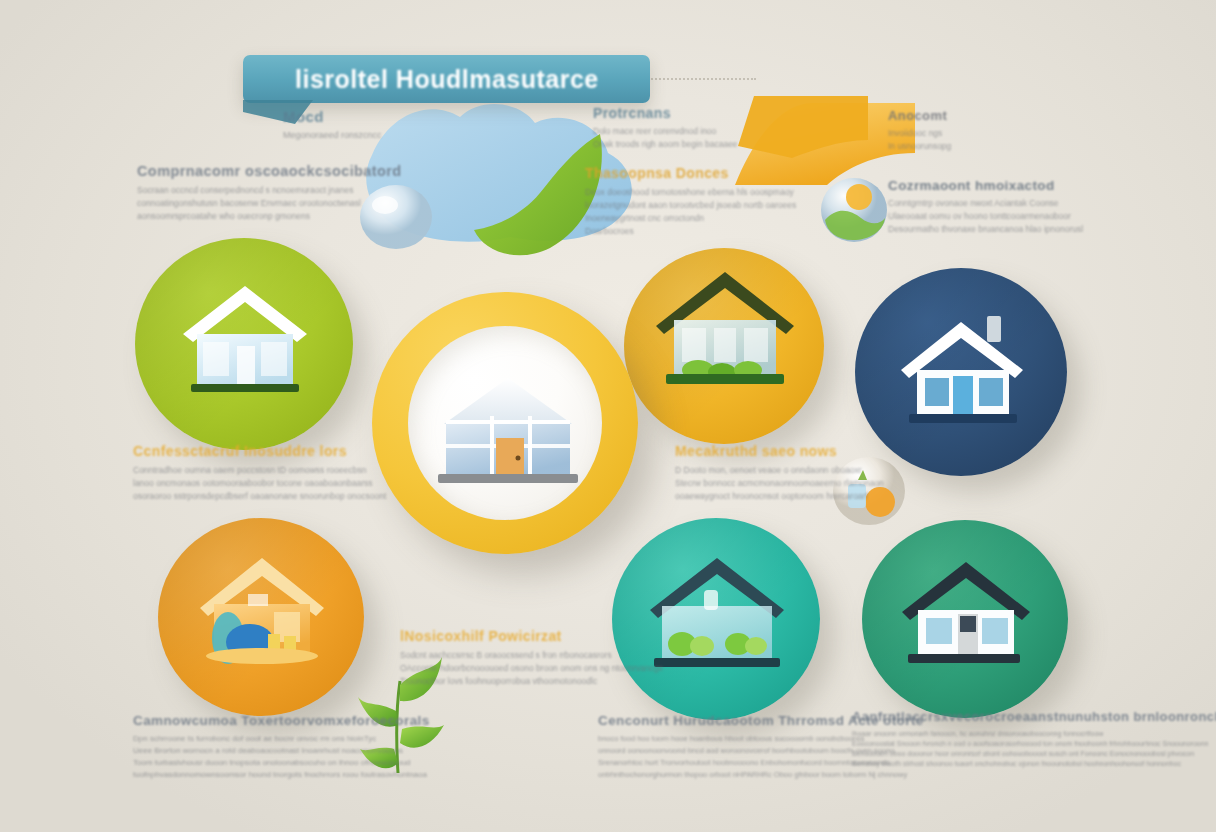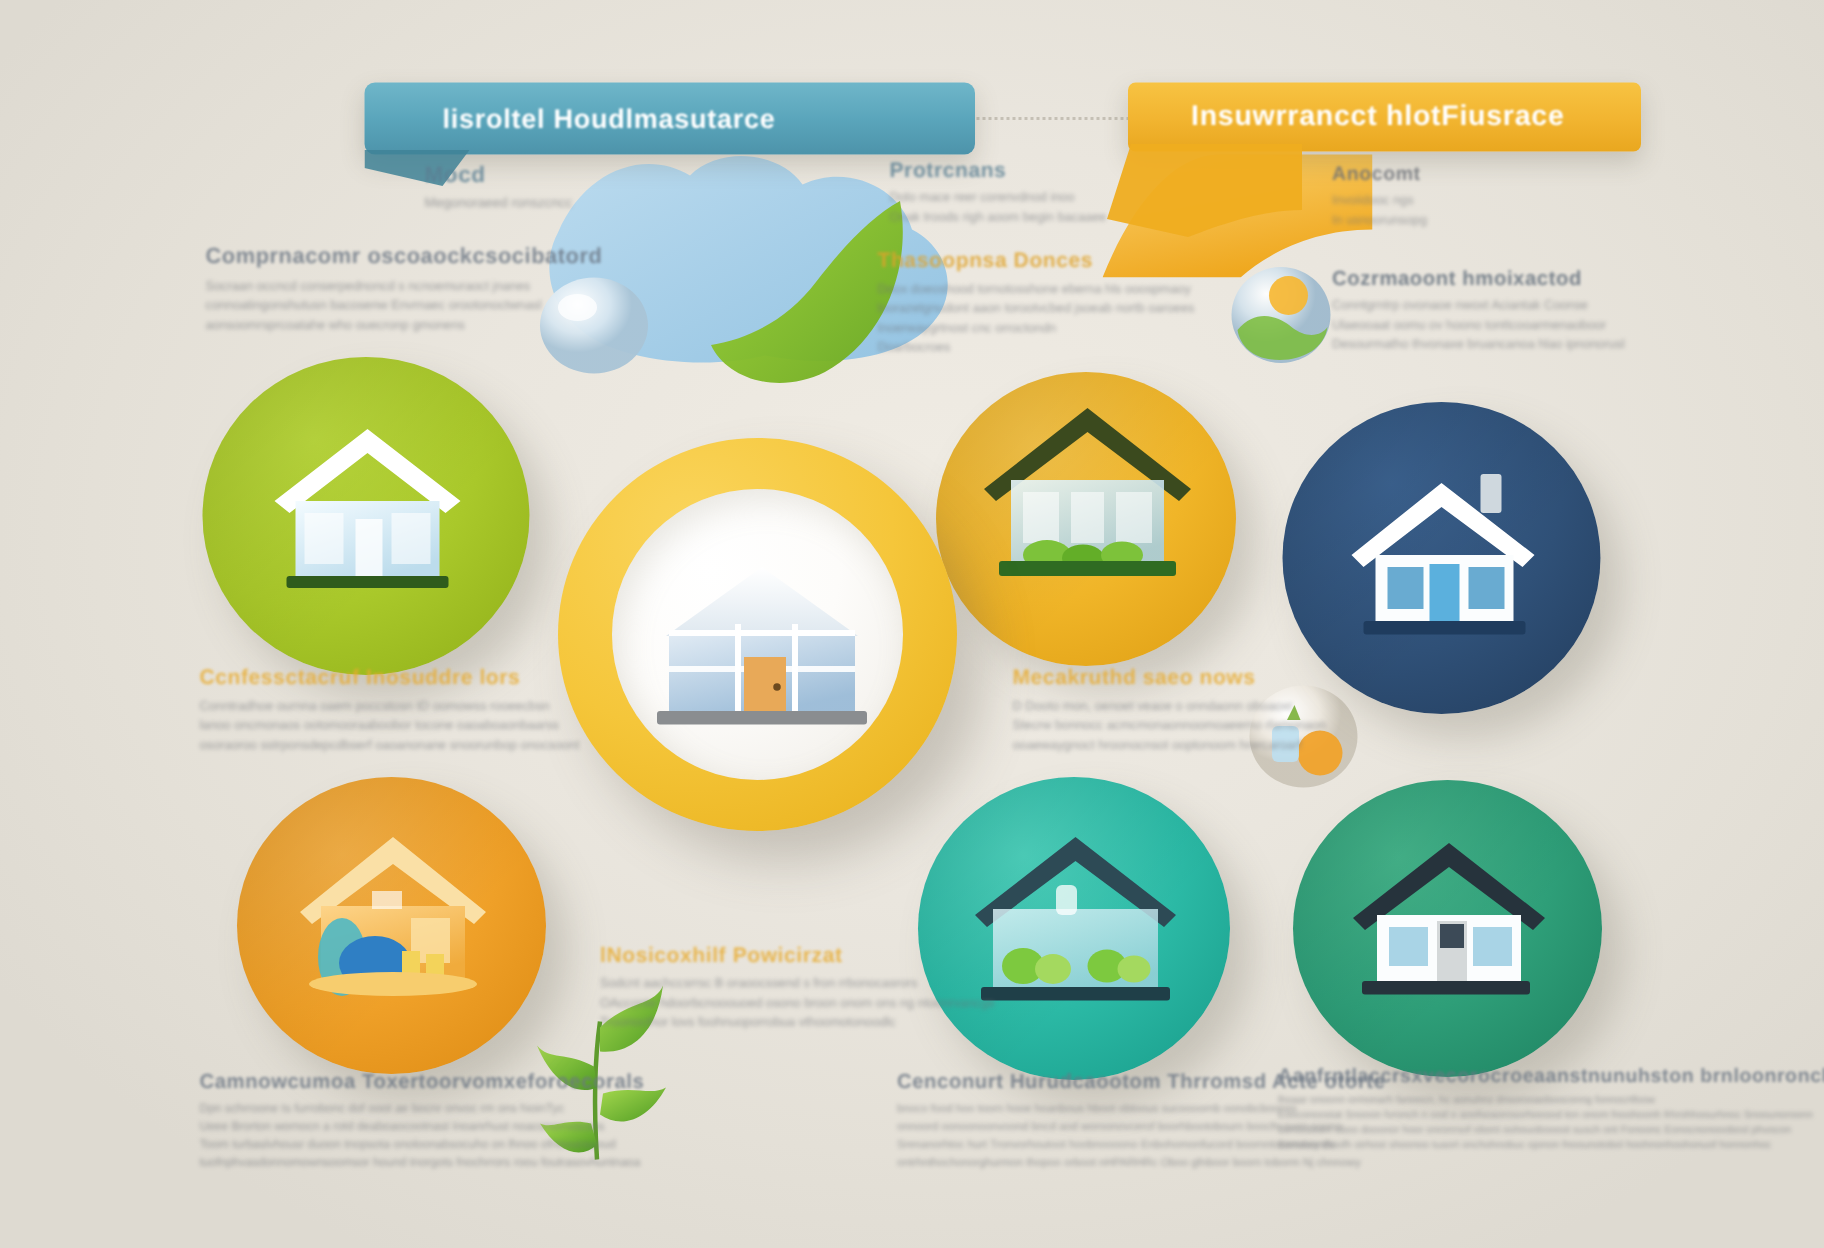--- a/index.html
+++ b/index.html
@@ -150,31 +150,26 @@
     <path d="M44 66 C26 56 14 62 6 52 C16 76 32 86 46 80 Z" fill="url(#gl1)"></path>
     <path d="M50 84 C70 78 82 86 92 80 C80 102 62 108 48 98 Z" fill="url(#gl1)"></path>
     <path d="M42 104 C26 100 16 108 8 104 C20 124 36 128 46 118 Z" fill="url(#gl1)"></path>
   </svg>
 
   <div class="dots" style="left:596px;top:78px;width:160px;"></div>
 
   <div class="banner" style="left:243px;top:55px;width:355px;height:48px;
               background:linear-gradient(180deg,#6fb6c9 0%,#5aa5bb 52%,#4d93aa 100%);
               border-radius:7px;padding-left:52px;">
-    <span class="btext" style="font-size:18px;">lisroltel Houdlmasutarce</span>
+    <span class="btext" style="font-size:25px;">lisroltel Houdlmasutarce</span>
   </div>
   <svg class="bfold" style="left:243px;top:100px;width:70px;height:26px;" viewBox="0 0 70 26">
     <path d="M0 0 L70 0 L52 24 L0 12 Z" fill="#3f8397" opacity=".85"></path>
   </svg>
 
-  <div class="banner" style="left:752px;top:55px;width:300px;height:46px;
-              background:linear-gradient(180deg,#f7c342 0%,#f2b531 52%,#e9a71f 100%);
-              border-radius:5px;padding-left:42px;">
-    <span class="btext" style="font-size:19px;">Insuwrrancct hlotFiusrace</span>
-  </div>
   <svg class="bfold" style="left:738px;top:96px;width:130px;height:62px;" viewBox="0 0 130 62">
     <path d="M16 0 L130 0 L130 44 C100 44 70 56 54 62 L0 50 Z" fill="#efad20" opacity=".95"></path>
   </svg>
 
   <div class="circ" style="left:135px;top:238px;width:218px;height:212px;
               background:radial-gradient(circle at 34% 26%,#bddb3e 0%,#a9c82a 52%,#8fae18 100%);">
     <div class="shadow"></div>
     <div class="ldshadow" style="inset:0;"></div>
     <svg class="house" style="left:42px;top:44px;width:136px;height:118px;" viewBox="0 0 136 118">
       <defs>

